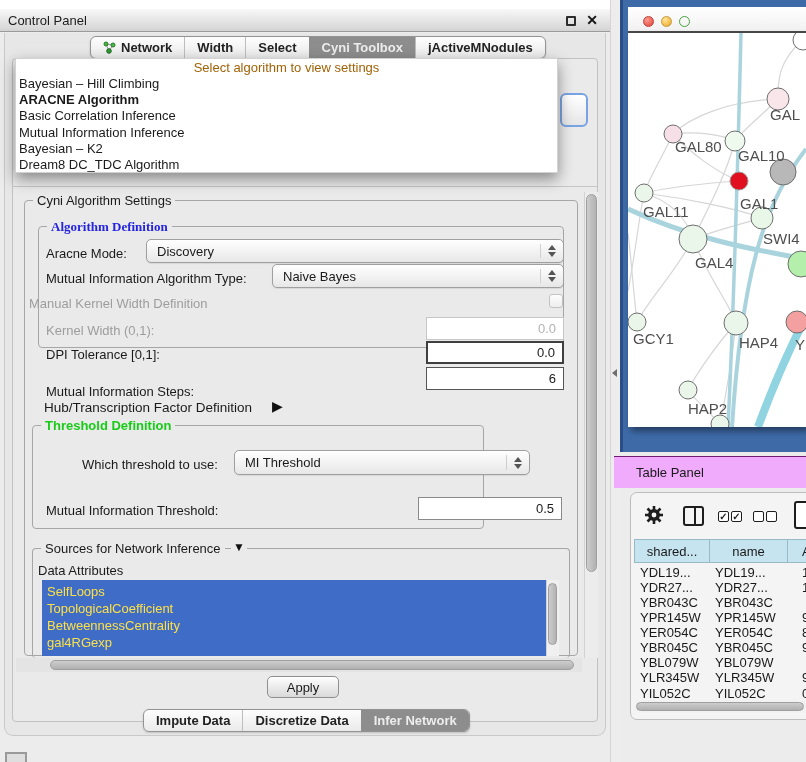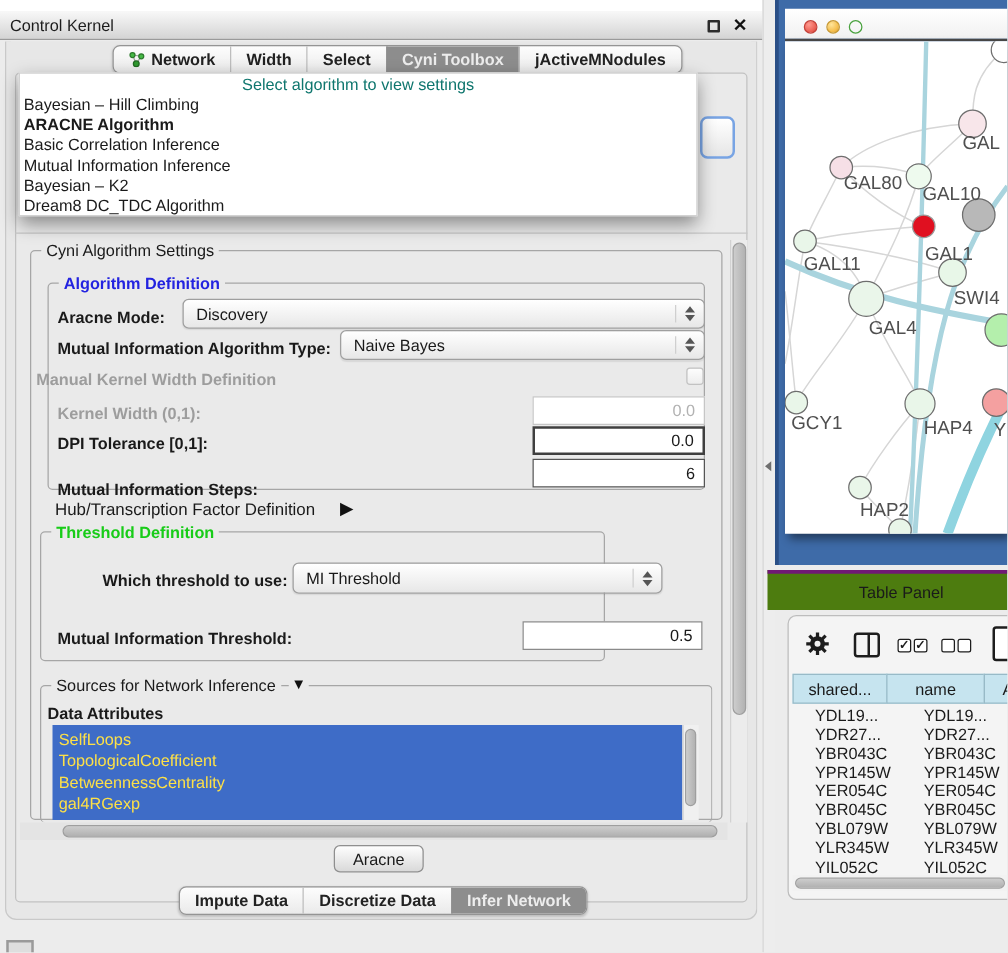--- a/index.html
+++ b/index.html
@@ -13,32 +13,32 @@
   .win-close{position:absolute;right:12px;top:3px;font-weight:bold;font-size:14px;color:#111;}
   .cp-outer{position:absolute;left:4px;top:33px;width:602px;height:703px;background:#e7e7e7;border:1px solid #c9c9c9;border-top:none;border-radius:0 0 9px 9px;}
   .inner-panel{position:absolute;left:12px;top:58px;width:586px;height:664px;background:#eaeaea;border:1px solid #c2c2c2;border-radius:4px;}
   
   .tabbar{position:absolute;display:flex;border:1px solid #949494;border-radius:6px;overflow:hidden;background:linear-gradient(#fdfdfd,#eaeaea);box-shadow:0 1px 2px rgba(0,0,0,.18);z-index:30;}
   .tab{padding:3px 12px;border-left:1px solid #bdbdbd;display:flex;align-items:center;gap:5px;font-weight:bold;color:#222;white-space:nowrap;}
   .tab:first-child{border-left:none;}
   .tab.sel{background:#8d8d8d;color:#ededed;border-left-color:#8d8d8d;}
   
   .popup{position:absolute;left:15px;top:58px;width:543px;height:115px;background:#fff;border:1px solid #d2d2d2;box-shadow:0 6px 14px rgba(0,0,0,.42);z-index:60;padding-top:1px;}
-  .popup .ph{color:#0f766e;text-align:center;height:16px;line-height:15px;}
+  .popup .ph{color:#a16207;text-align:center;height:16px;line-height:15px;}
   .popup .pi{height:16.2px;line-height:16px;padding-left:3px;}
   .pi.sel{font-weight:bold;}
   .frag-combo{position:absolute;left:560px;top:93px;width:28px;height:34px;border:2px solid #78a4e4;border-radius:6px;background:linear-gradient(#fff,#e6e6e6);z-index:10;}
   .sep-line{position:absolute;left:12px;top:186px;width:586px;height:1px;background:#c6c6c6;}
   
   .group{position:absolute;border:1px solid #a6a6a6;border-radius:4px;}
   .glabel{position:absolute;top:-8px;left:8px;background:#eaeaea;padding:0 4px;white-space:nowrap;font-weight:bold;}
   .glabel.plain{font-weight:normal;}
   .glabel.blue{color:#2323e0;}
   .glabel.green{color:#18cc18;}
-  .flabel{position:absolute;font-weight:bold;white-space:nowrap;}
+  .flabel{position:absolute;font-weight:normal;white-space:nowrap;}
   .dis{color:#9d9d9d;}
   .combo{position:absolute;background:linear-gradient(#ffffff,#e7e7e7);border:1px solid #9f9f9f;border-radius:5px;display:flex;align-items:center;padding:0 26px 0 10px;box-shadow:0 1px 1px rgba(0,0,0,.08);}
   .combo::before{content:"";position:absolute;right:22px;top:4px;bottom:4px;width:1px;background:#cfcfcf;}
   .arrows{position:absolute;right:7px;top:50%;transform:translateY(-50%);display:flex;flex-direction:column;gap:2px;}
   .arrows i{display:block;width:0;height:0;border-left:4px solid transparent;border-right:4px solid transparent;}
   .arrows .up{border-bottom:5px solid #555;}
   .arrows .down{border-top:5px solid #555;}
   .field{position:absolute;background:#fff;border:1px solid #8a8a8a;display:flex;align-items:center;justify-content:flex-end;padding:0 7px;}
   .field.focus{border:2px solid #3f3f3f;}
   .field.dim{border-color:#c6c6c6;color:#b2b2b2;}
@@ -53,40 +53,40 @@
   
   .net-frame{position:absolute;left:620px;top:0;width:186px;height:452px;background:#3e6ba8;border-left:3px solid #2a4f86;border-top:1px solid #54societ;}
   .net-titlebar{position:absolute;left:628px;top:7px;width:178px;height:26px;background:linear-gradient(#ffffff,#f1f1f1);border-bottom:2px solid #4a4a4a;}
   .light{position:absolute;width:11px;height:11px;border-radius:50%;}
   .net-canvas{position:absolute;left:628px;top:33px;width:178px;height:394px;background:#fff;overflow:hidden;box-shadow:3px 4px 7px rgba(0,0,0,.45);}
   .nlabel{position:absolute;font-size:15px;color:#4f4f4f;white-space:nowrap;}
   
   .divider{position:absolute;left:610px;top:0;width:10px;height:762px;background:#ededed;border-left:1px solid #d6d6d6;}
   .grip{position:absolute;left:612px;top:369px;width:0;height:0;border-top:4px solid transparent;border-bottom:4px solid transparent;border-right:5px solid #6f6f6f;}
   
-  .tp-titlebar{position:absolute;left:614px;top:456px;width:192px;height:32px;background:#4d7c0f;border-top:3px solid #701a75;display:flex;align-items:center;padding-left:22px;justify-content:center;}
+  .tp-titlebar{position:absolute;left:614px;top:456px;width:192px;height:32px;background:#f0abfc;border-top:1px solid #701a75;display:flex;align-items:center;padding-left:22px;}
   .tp-window{position:absolute;left:630px;top:492px;width:186px;height:228px;background:#f4f4f4;border:1px solid #bdbdbd;border-radius:7px;}
   .icon-col{position:absolute;width:21px;height:20px;border:2px solid #1d1d1d;border-radius:3px;}
   .icon-col::after{content:"";position:absolute;left:50%;top:0;bottom:0;width:2px;background:#1d1d1d;}
   .cb-sm{position:absolute;width:11px;height:11px;border:1.5px solid #1d1d1d;border-radius:2px;font-size:10px;line-height:9px;text-align:center;color:#1d1d1d;font-weight:bold;background:#fff;}
   .icon-file{position:absolute;width:20px;height:28px;border:2px solid #1d1d1d;border-radius:3px;background:#fff;}
   .th{position:absolute;background:#c6e4ef;border:1px solid #98bac7;display:flex;align-items:center;justify-content:center;height:24px;}
   .trow{position:absolute;display:flex;height:15.2px;}
-  .td{display:flex;align-items:center;padding-left:6px;background:transparent;font-size:13px;white-space:nowrap;overflow:hidden;margin-left:12px;}
+  .td{display:flex;align-items:center;padding-left:6px;background:transparent;font-size:13px;white-space:nowrap;overflow:hidden;}
   .bl-icon{position:absolute;left:5px;top:752px;width:22px;height:14px;border:2px solid #9a9a9a;background:#dedede;}
 </style>
 </head>
 <body>
 
 <div id="root">
 
   <div class="abs" style="left:0;top:0;width:610px;height:8px;background:#fff;"></div>
 
   <div class="cp-titlebar">
-    <span class="cp-title">Control Kernel</span>
+    <span class="cp-title">Control Panel</span>
     <span class="win-float"></span>
     <span class="win-close">✕</span>
   </div>
 
   <div class="cp-outer"></div>
   <div class="inner-panel"></div>
 
   <div class="tabbar" style="left:90px;top:36px;">
     <div class="tab">
       <span style="display:inline-flex;">
@@ -126,21 +126,21 @@
     <div class="pi">Bayesian – K2</div>
     <div class="pi">Dream8 DC_TDC Algorithm</div>
   </div>
 
   <div class="sep-line"></div>
 
   <div class="group" style="left:24px;top:200px;width:554px;height:456px;">
     <span class="glabel plain">Cyni Algorithm Settings</span>
   </div>
 
-  <div class="group" style="left:38px;top:226px;width:526px;height:166px;">
+  <div class="group" style="left:38px;top:226px;width:526px;height:122px;font-family:Liberation Serif, serif;">
     <span class="glabel blue">Algorithm Definition</span>
   </div>
 
   <span class="flabel" style="left:46px;top:246px;">Aracne Mode:</span>
   <div class="combo" style="left:146px;top:239px;width:418px;height:24px;">
     <span>Discovery</span>
     <span class="arrows">
         <i class="up"></i>
         <i class="down"></i>
       </span>
@@ -201,21 +201,21 @@
     <div class="thumb" style="left:1px;top:3px;width:9px;height:62px;"></div>
   </div>
 
   <div class="sb-groove-v" style="left:584px;top:192px;width:14px;height:466px;">
     <div class="thumb" style="left:1px;top:2px;width:11px;height:378px;"></div>
   </div>
   <div class="sb-groove-h" style="left:16px;top:658px;width:566px;height:14px;">
     <div class="thumb h" style="left:34px;top:2px;width:524px;height:10px;"></div>
   </div>
 
-  <div class="btn" style="left:267px;top:676px;width:72px;height:22px;">Aracne</div>
+  <div class="btn" style="left:267px;top:676px;width:72px;height:22px;">Apply</div>
 
   <div class="tabbar" style="left:143px;top:709px;">
     <div class="tab">Impute Data</div>
     <div class="tab">Discretize Data</div>
     <div class="tab sel">Infer Network</div>
   </div>
 
   <div class="divider"></div>
   <div class="grip"></div>
 

